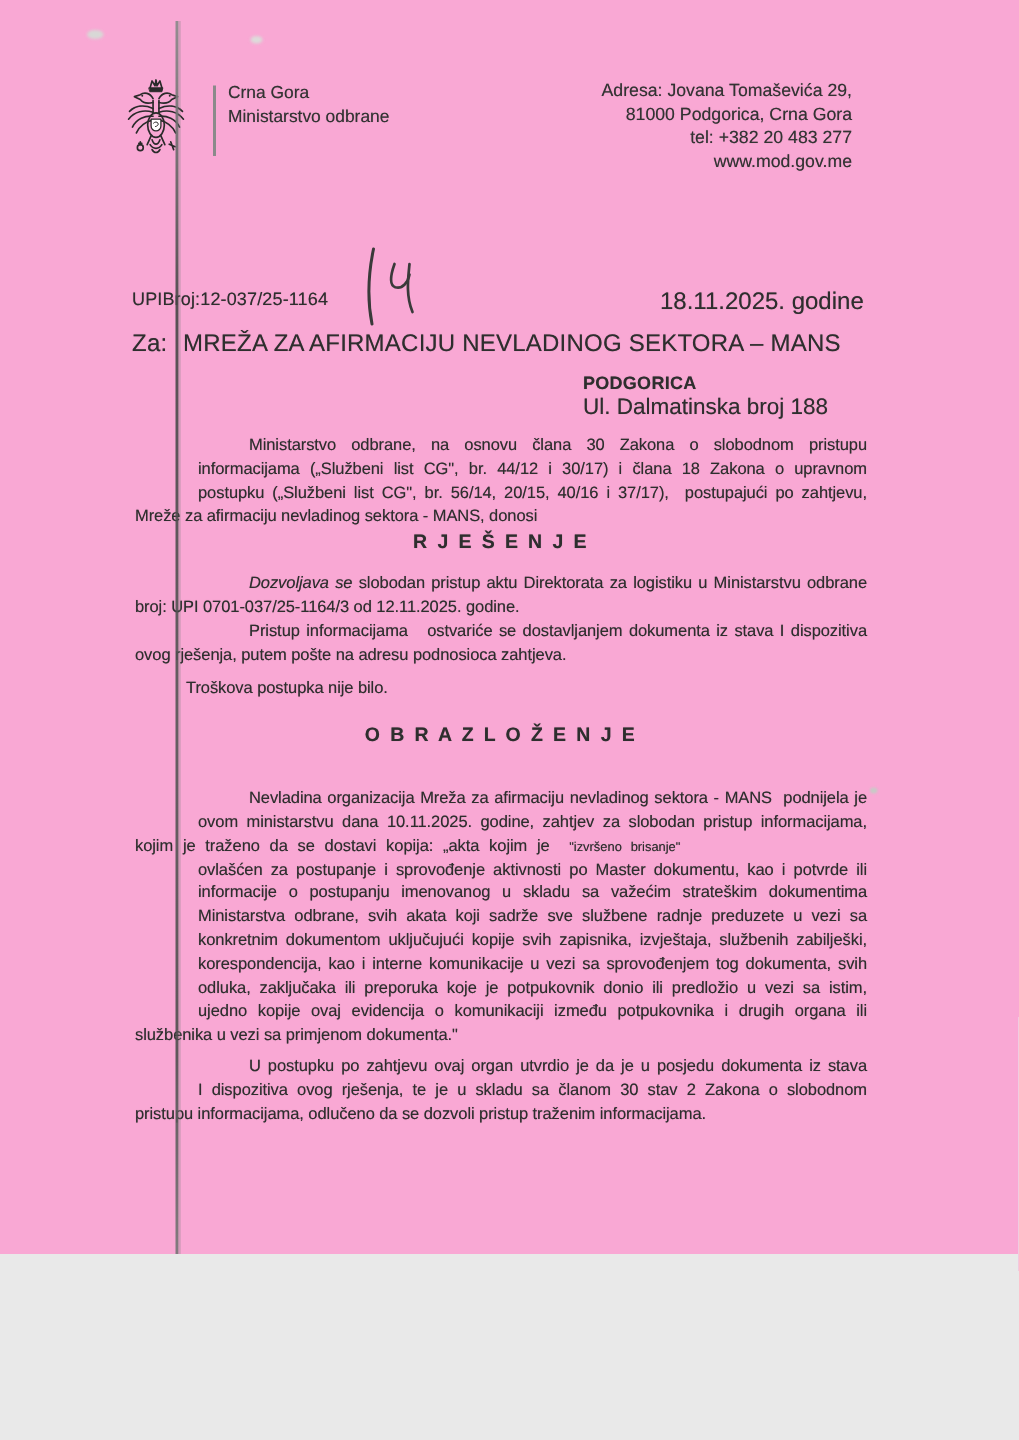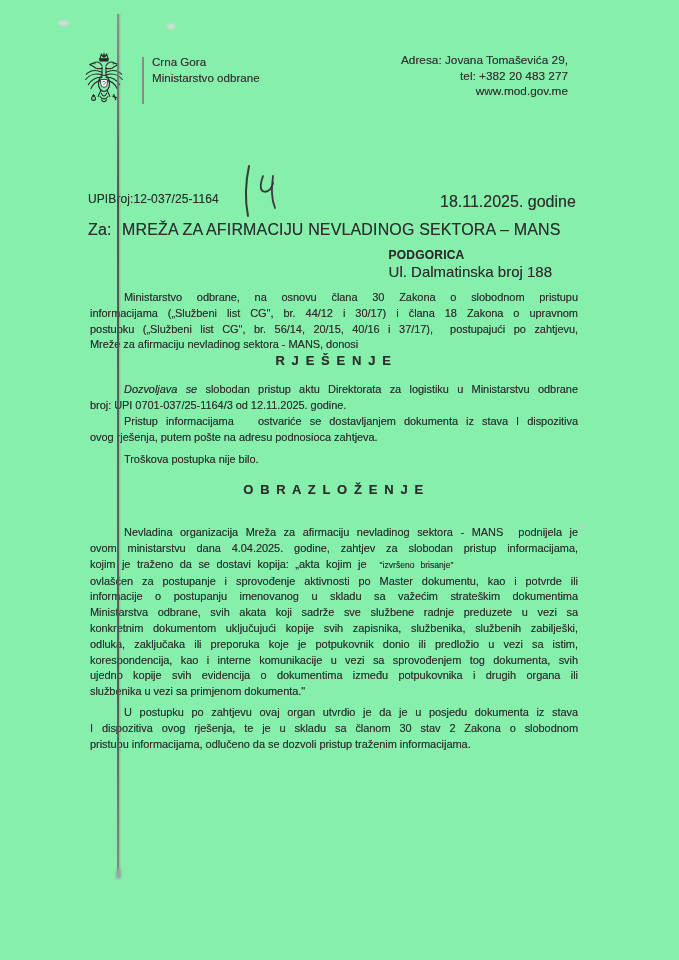--- a/index.html
+++ b/index.html
@@ -1,18 +1,18 @@
 <!DOCTYPE html>
 <html><head>
 <meta charset="utf-8">
 <style>
   html,body { margin:0; padding:0; background:#e9e9e9; }
   .page {
-    position:relative; width:679px; height:960px; margin:0 auto;
-    background:#86efac; overflow:hidden;
+    position:relative; width:679px; height:836px; margin:0 auto;
+    background:#f9a8d4; overflow:hidden;
     font-family:"Liberation Sans", sans-serif;
     color:#2e2e2e;
     -webkit-font-smoothing:antialiased;
   }
   .page * { text-shadow:0 0 .45px rgba(50,50,50,.55); }
 
   
   .fold-line {
     position:absolute; left:117px; top:14px; width:2px; height:862px;
     background:linear-gradient(#8a8a8a, #474747 22%, #565656 55%, #4f4f4f 80%, #828282);
@@ -41,21 +41,21 @@
   .city-block { position:absolute; right:127px; top:248px; text-align:left; line-height:1.25; }
   .city-block .city { font-size:12px; font-weight:bold; letter-spacing:.2px; }
   .city-block .street { font-size:15px; }
 
   
   .doc-body {
     position:absolute; left:90px; top:290px; width:488px;
     font-size:11px; line-height:15.8px; letter-spacing:-0.05px;
   }
   .doc-body .line { min-height:15.8px; }
-  .doc-body .line.just { text-align:justify; text-align-last:justify; }
+  .doc-body .line.just { text-align:justify; text-align-last:justify;margin-left:42px; }
   .doc-body .line.ind { text-indent:34px; }
   .doc-body .heading {
     text-align:center; font-weight:bold; font-size:13px;
     letter-spacing:1.6px; line-height:16px;
   }
   .italic { font-style:italic; }
   .small { font-size:8.6px; letter-spacing:0; }
 
   .blk-heading-rjesenje   { margin-bottom:13px; }
   .blk-dispositive-costs  { margin-top:7px; }
@@ -103,20 +103,21 @@
 
   <div class="hdr-divider"></div>
 
   <div class="org-block">
     <div>Crna Gora</div>
     <div>Ministarstvo odbrane</div>
   </div>
 
   <div class="addr-block">
     <div>Adresa: Jovana Tomaševića 29,</div>
+    <div>81000 Podgorica, Crna Gora</div>
     <div>tel: +382 20 483 277</div>
     <div>www.mod.gov.me</div>
   </div>
 
   <div class="ref-number">UPIBroj:12-037/25-1164</div>
 
   <svg class="handwriting" viewBox="0 0 54 56" aria-hidden="true">
     <g stroke="#3a3a3a" fill="none" stroke-width="2" stroke-linecap="round">
       <path d="M15 2 C12.5 14 10 32 14 52"></path>
       <path d="M29 12 C26.5 19 25.5 26 29.5 27.5 C34.5 29 38 24 39 19" stroke-width="1.8"></path>
@@ -150,29 +151,29 @@
       <div class="para blk-dispositive-delivery">
         <div class="line just ind"><span>Pristup informacijama&nbsp;&nbsp; ostvariće se dostavljanjem dokumenta iz stava I dispozitiva</span></div>
         <div class="line"><span>ovog rješenja, putem pošte na adresu podnosioca zahtjeva.</span></div>
       </div>
       <div class="para blk-dispositive-costs">
         <div class="line ind"><span>Troškova postupka nije bilo.</span></div>
       </div>
       <div class="heading blk-heading-obrazlozenje">O B R A Z L O Ž E N J E</div>
       <div class="para blk-request-description">
         <div class="line just ind"><span>Nevladina organizacija Mreža za afirmaciju nevladinog sektora - MANS&nbsp; podnijela je</span></div>
-        <div class="line just"><span>ovom ministarstvu dana 4.04.2025. godine, zahtjev za slobodan pristup informacijama,</span></div>
+        <div class="line just"><span>ovom ministarstvu dana 10.11.2025. godine, zahtjev za slobodan pristup informacijama,</span></div>
         <div class="line" style="word-spacing: 3.5px;"><span>kojim je traženo da se dostavi kopija: „akta kojim je&nbsp; </span><span class="small">"izvršeno brisanje"</span></div>
         <div class="line just"><span>ovlašćen za postupanje i sprovođenje aktivnosti po Master dokumentu, kao i potvrde ili</span></div>
         <div class="line just"><span>informacije o postupanju imenovanog u skladu sa važećim strateškim dokumentima</span></div>
         <div class="line just"><span>Ministarstva odbrane, svih akata koji sadrže sve službene radnje preduzete u vezi sa</span></div>
-        <div class="line just"><span>konkretnim dokumentom uključujući kopije svih zapisnika, službenika, službenih zabilješki,</span></div>
+        <div class="line just"><span>konkretnim dokumentom uključujući kopije svih zapisnika, izvještaja, službenih zabilješki,</span></div>
+        <div class="line just"><span>korespondencija, kao i interne komunikacije u vezi sa sprovođenjem tog dokumenta, svih</span></div>
         <div class="line just"><span>odluka, zaključaka ili preporuka koje je potpukovnik donio ili predložio u vezi sa istim,</span></div>
-        <div class="line just"><span>korespondencija, kao i interne komunikacije u vezi sa sprovođenjem tog dokumenta, svih</span></div>
-        <div class="line just"><span>ujedno kopije svih evidencija o dokumentima između potpukovnika i drugih organa ili</span></div>
+        <div class="line just"><span>ujedno kopije ovaj evidencija o komunikaciji između potpukovnika i drugih organa ili</span></div>
         <div class="line"><span>službenika u vezi sa primjenom dokumenta."</span></div>
       </div>
       <div class="para blk-conclusion">
         <div class="line just ind"><span>U postupku po zahtjevu ovaj organ utvrdio je da je u posjedu dokumenta iz stava</span></div>
         <div class="line just"><span>I dispozitiva ovog rješenja, te je u skladu sa članom 30 stav 2 Zakona o slobodnom</span></div>
         <div class="line"><span>pristupu informacijama, odlučeno da se dozvoli pristup traženim informacijama.</span></div>
       </div>
     </div>
 
   <div class="spot spot-a"></div>

